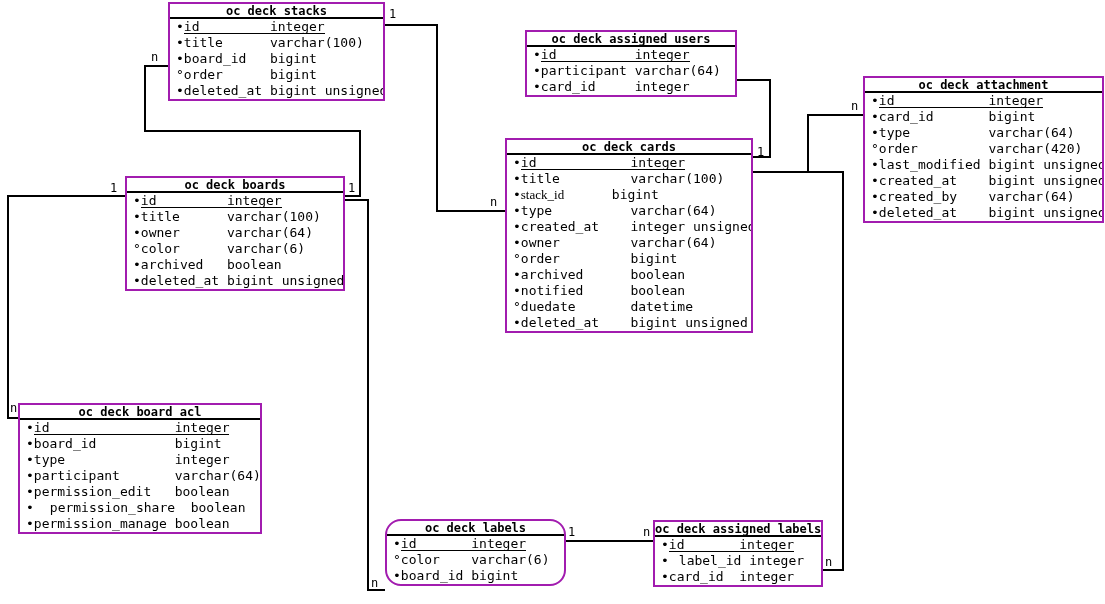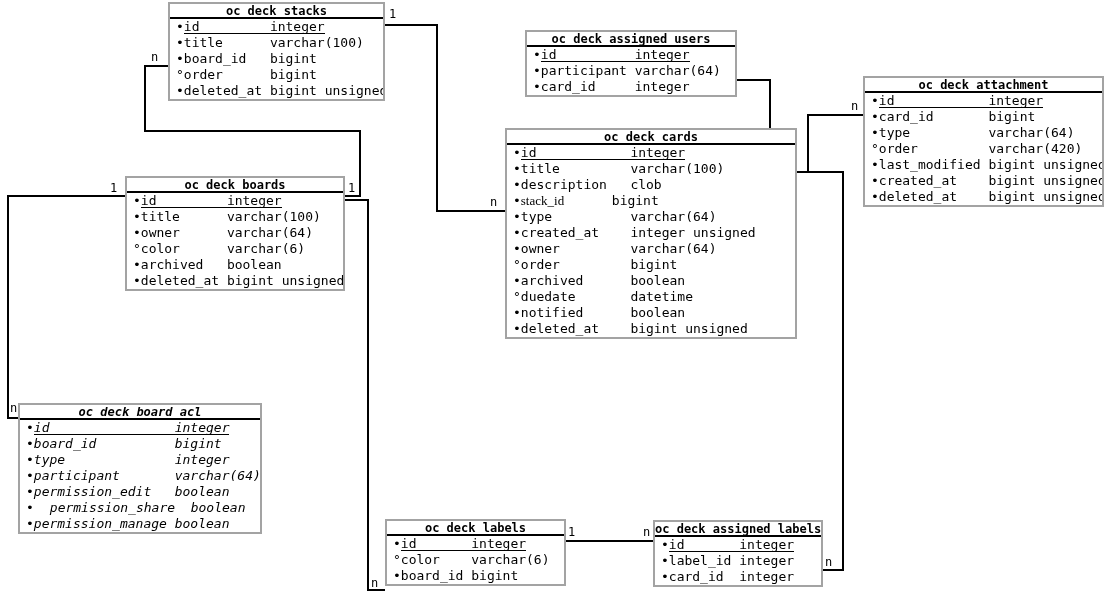--- a/index.html
+++ b/index.html
@@ -7,21 +7,21 @@
   #canvas {
     position: relative;
     overflow: hidden;
     font-family: "DejaVu Sans Mono", "Liberation Mono", monospace;
     color: #000;
   }
   .lines { position: absolute; left: 0; top: 0; }
   .rel { fill: none; stroke-width: 2; }
   .tbl {
     position: absolute;
-    border: 2px solid #a3a3a3;
+    border: 2px solid #a21caf;
     background: #fff;
   }
   .tbl-header {
     height: 15px;
     line-height: 15px;
     font-size: 12px;
     font-weight: bold;
     text-align: center;
     border-bottom: 2px solid #000;
     white-space: nowrap;
@@ -88,61 +88,61 @@
       <div class="tbl-row"><span class="bullet">•</span><span class="coltext"><span class="colname" style="width: 12ch;">card_id</span><span class="coltype">integer</span></span></div>
     </div>
     <div class="tbl" style="left: 863px; top: 76px; width: 241px;">
       <div class="tbl-header">oc_deck_attachment</div>
       <div class="tbl-row"><span class="bullet">•</span><span class="coltext pk"><span class="colname" style="width: 14ch;">id</span><span class="coltype">integer</span></span></div>
       <div class="tbl-row"><span class="bullet">•</span><span class="coltext"><span class="colname" style="width: 14ch;">card_id</span><span class="coltype">bigint</span></span></div>
       <div class="tbl-row"><span class="bullet">•</span><span class="coltext"><span class="colname" style="width: 14ch;">type</span><span class="coltype">varchar(64)</span></span></div>
       <div class="tbl-row"><span class="bullet">°</span><span class="coltext"><span class="colname" style="width: 14ch;">order</span><span class="coltype">varchar(420)</span></span></div>
       <div class="tbl-row"><span class="bullet">•</span><span class="coltext"><span class="colname" style="width: 14ch;">last_modified</span><span class="coltype">bigint unsigned</span></span></div>
       <div class="tbl-row"><span class="bullet">•</span><span class="coltext"><span class="colname" style="width: 14ch;">created_at</span><span class="coltype">bigint unsigned</span></span></div>
+      <div class="tbl-row"><span class="bullet">•</span><span class="coltext"><span class="colname" style="width: 14ch;">created_by</span><span class="coltype">varchar(64)</span></span></div>
       <div class="tbl-row"><span class="bullet">•</span><span class="coltext"><span class="colname" style="width: 14ch;">deleted_at</span><span class="coltype">bigint unsigned</span></span></div>
     </div>
     <div class="tbl" style="left: 125px; top: 176px; width: 220px;">
       <div class="tbl-header">oc_deck_boards</div>
       <div class="tbl-row"><span class="bullet">•</span><span class="coltext pk"><span class="colname" style="width: 11ch;">id</span><span class="coltype">integer</span></span></div>
       <div class="tbl-row"><span class="bullet">•</span><span class="coltext"><span class="colname" style="width: 11ch;">title</span><span class="coltype">varchar(100)</span></span></div>
       <div class="tbl-row"><span class="bullet">•</span><span class="coltext"><span class="colname" style="width: 11ch;">owner</span><span class="coltype">varchar(64)</span></span></div>
       <div class="tbl-row"><span class="bullet">°</span><span class="coltext"><span class="colname" style="width: 11ch;">color</span><span class="coltype">varchar(6)</span></span></div>
       <div class="tbl-row"><span class="bullet">•</span><span class="coltext"><span class="colname" style="width: 11ch;">archived</span><span class="coltype">boolean</span></span></div>
       <div class="tbl-row"><span class="bullet">•</span><span class="coltext"><span class="colname" style="width: 11ch;">deleted_at</span><span class="coltype">bigint unsigned</span></span></div>
     </div>
-    <div class="tbl" style="left: 505px; top: 128px; width: 292px;">
+    <div class="tbl" style="left: 505px; top: 138px; width: 248px;">
       <div class="tbl-header">oc_deck_cards</div>
       <div class="tbl-row"><span class="bullet">•</span><span class="coltext pk"><span class="colname" style="width: 14ch;">id</span><span class="coltype">integer</span></span></div>
       <div class="tbl-row"><span class="bullet">•</span><span class="coltext"><span class="colname" style="width: 14ch;">title</span><span class="coltype">varchar(100)</span></span></div>
-      <div class="tbl-row"><span class="bullet">•</span><span class="coltext"><span class="colname" style="width: 14ch;">description</span><span class="coltype">clob</span></span></div>
       <div class="tbl-row"><span class="bullet">•</span><span class="coltext"><span class="colname" style="width: 14ch; font-family: Liberation Serif, serif;">stack_id</span><span class="coltype">bigint</span></span></div>
       <div class="tbl-row"><span class="bullet">•</span><span class="coltext"><span class="colname" style="width: 14ch;">type</span><span class="coltype">varchar(64)</span></span></div>
       <div class="tbl-row"><span class="bullet">•</span><span class="coltext"><span class="colname" style="width: 14ch;">created_at</span><span class="coltype">integer unsigned</span></span></div>
       <div class="tbl-row"><span class="bullet">•</span><span class="coltext"><span class="colname" style="width: 14ch;">owner</span><span class="coltype">varchar(64)</span></span></div>
       <div class="tbl-row"><span class="bullet">°</span><span class="coltext"><span class="colname" style="width: 14ch;">order</span><span class="coltype">bigint</span></span></div>
       <div class="tbl-row"><span class="bullet">•</span><span class="coltext"><span class="colname" style="width: 14ch;">archived</span><span class="coltype">boolean</span></span></div>
+      <div class="tbl-row"><span class="bullet">•</span><span class="coltext"><span class="colname" style="width: 14ch;">notified</span><span class="coltype">boolean</span></span></div>
       <div class="tbl-row"><span class="bullet">°</span><span class="coltext"><span class="colname" style="width: 14ch;">duedate</span><span class="coltype">datetime</span></span></div>
-      <div class="tbl-row"><span class="bullet">•</span><span class="coltext"><span class="colname" style="width: 14ch;">notified</span><span class="coltype">boolean</span></span></div>
       <div class="tbl-row"><span class="bullet">•</span><span class="coltext"><span class="colname" style="width: 14ch;">deleted_at</span><span class="coltype">bigint unsigned</span></span></div>
     </div>
-    <div class="tbl" style="left: 18px; top: 403px; width: 244px; font-style: italic;">
+    <div class="tbl" style="left: 18px; top: 403px; width: 244px;">
       <div class="tbl-header">oc_deck_board_acl</div>
       <div class="tbl-row"><span class="bullet">•</span><span class="coltext pk"><span class="colname" style="width: 18ch;">id</span><span class="coltype">integer</span></span></div>
       <div class="tbl-row"><span class="bullet">•</span><span class="coltext"><span class="colname" style="width: 18ch;">board_id</span><span class="coltype">bigint</span></span></div>
       <div class="tbl-row"><span class="bullet">•</span><span class="coltext"><span class="colname" style="width: 18ch;">type</span><span class="coltype">integer</span></span></div>
       <div class="tbl-row"><span class="bullet">•</span><span class="coltext"><span class="colname" style="width: 18ch;">participant</span><span class="coltype">varchar(64)</span></span></div>
       <div class="tbl-row"><span class="bullet">•</span><span class="coltext"><span class="colname" style="width: 18ch;">permission_edit</span><span class="coltype">boolean</span></span></div>
       <div class="tbl-row"><span class="bullet">•</span><span class="coltext"><span class="colname" style="width: 18ch; margin-left: 16px;">permission_share</span><span class="coltype">boolean</span></span></div>
       <div class="tbl-row"><span class="bullet">•</span><span class="coltext"><span class="colname" style="width: 18ch;">permission_manage</span><span class="coltype">boolean</span></span></div>
     </div>
-    <div class="tbl" style="left: 385px; top: 519px; width: 181px;">
+    <div class="tbl" style="left: 385px; top: 519px; width: 181px; border-radius: 16px;">
       <div class="tbl-header">oc_deck_labels</div>
       <div class="tbl-row"><span class="bullet">•</span><span class="coltext pk"><span class="colname" style="width: 9ch;">id</span><span class="coltype">integer</span></span></div>
       <div class="tbl-row"><span class="bullet">°</span><span class="coltext"><span class="colname" style="width: 9ch;">color</span><span class="coltype">varchar(6)</span></span></div>
       <div class="tbl-row"><span class="bullet">•</span><span class="coltext"><span class="colname" style="width: 9ch;">board_id</span><span class="coltype">bigint</span></span></div>
     </div>
     <div class="tbl" style="left: 653px; top: 520px; width: 170px;">
       <div class="tbl-header">oc_deck_assigned_labels</div>
       <div class="tbl-row"><span class="bullet">•</span><span class="coltext pk"><span class="colname" style="width: 9ch;">id</span><span class="coltype">integer</span></span></div>
-      <div class="tbl-row"><span class="bullet">•</span><span class="coltext"><span class="colname" style="width: 9ch;">label_id</span><span class="coltype">integer</span></span></div>
+      <div class="tbl-row"><span class="bullet">•</span><span class="coltext"><span class="colname" style="width: 9ch; margin-left: 10px;">label_id</span><span class="coltype">integer</span></span></div>
       <div class="tbl-row"><span class="bullet">•</span><span class="coltext"><span class="colname" style="width: 9ch;">card_id</span><span class="coltype">integer</span></span></div>
     </div>
   </div>
 
 </body></html>

